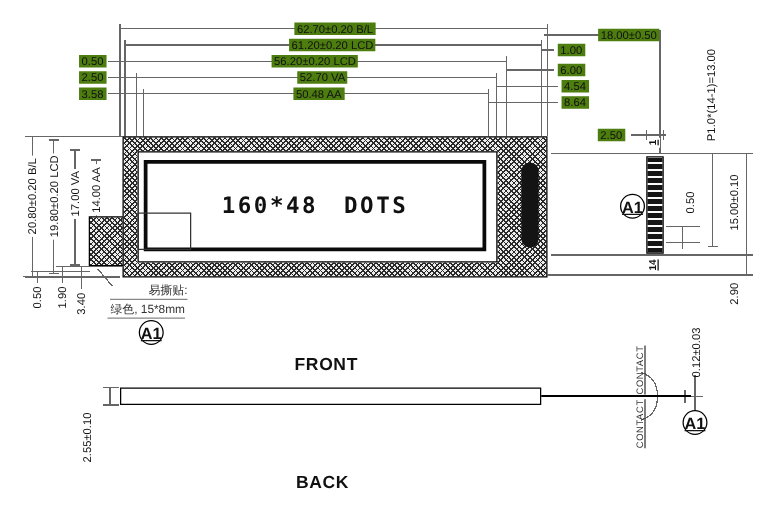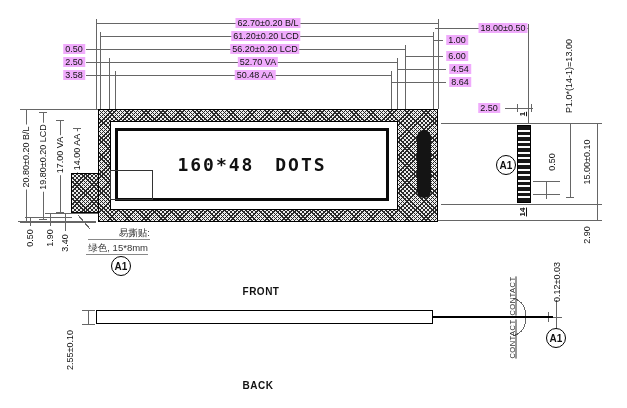--- a/index.html
+++ b/index.html
@@ -6,27 +6,27 @@
   #stage{position:relative;width:627px;height:408px;background:#ffffff;overflow:hidden;
          font-family:"Liberation Sans",sans-serif;color:#111;}
   #lines{position:absolute;left:0;top:0;width:627px;height:408px;}
   #lines line,#lines path{shape-rendering:crispEdges;}
   .hatch{background-color:#ededed;
     background-image:
       repeating-linear-gradient(45deg,#2a2a2a 0,#2a2a2a 1px,transparent 1px,transparent 3px),
       repeating-linear-gradient(135deg,#2a2a2a 0,#2a2a2a 1px,transparent 1px,transparent 3px);}
   .abs{position:absolute;}
   .hlabel{position:absolute;transform:translate(-50%,-50%);white-space:nowrap;
-          font-size:9px;line-height:10px;background:#f0abfc;padding:0 2px;color:#111;}
+          font-size:9px;line-height:10px;background:#4d7c0f;padding:0 2px;color:#111;}
   .rlabel{position:absolute;transform:translate(-50%,-50%) rotate(-90deg);white-space:nowrap;
           font-size:9px;line-height:10px;background:#fff;padding:0 2px;color:#111;}
   .refcircle{position:absolute;width:18px;height:18px;border:1.5px solid #000;border-radius:50%;
-          background:#fff;font-size:10px;font-weight:bold;display:flex;align-items:center;
-          justify-content:center;transform:translate(-50%,-50%);}
-  .viewlabel{position:absolute;transform:translate(-50%,-50%);font-size:10px;font-weight:bold;
+          background:#fff;font-size:13px;font-weight:bold;display:flex;align-items:center;
+          justify-content:center;transform:translate(-50%,-50%);text-decoration:underline;}
+  .viewlabel{position:absolute;transform:translate(-50%,-50%);font-size:14px;font-weight:bold;
           letter-spacing:.5px;white-space:nowrap;}
   .contactlabel{position:absolute;transform:translate(-50%,-50%) rotate(-90deg);font-size:7.5px;
           letter-spacing:.5px;color:#333;text-decoration:underline;white-space:nowrap;}
   .pinnum{font-size:8px;font-weight:bold;text-decoration:underline;}
   .cnnote{position:absolute;font-size:9.5px;line-height:12px;color:#333;
           border-bottom:1px solid #888;white-space:nowrap;width:62px;text-align:right;}
   .dots{position:absolute;left:115px;top:128px;width:274px;height:73px;border:3px solid #0a0a0a;
         background:#fff;box-sizing:border-box;display:flex;align-items:center;justify-content:center;
         font-family:"DejaVu Sans Mono",monospace;font-size:18px;font-weight:bold;
         letter-spacing:2px;word-spacing:8px;}
@@ -116,21 +116,21 @@
   <div class="abs hatch" style="left:71px;top:173px;width:28px;height:40px;border:1px solid #000;box-sizing:border-box;"></div>
   <div class="abs" style="left:110px;top:121px;width:288px;height:89px;background:#fff;border:1px solid #000;box-sizing:border-box;"></div>
   <div class="abs" style="left:417px;top:130px;width:14px;height:68px;background:#141414;border-radius:7px;"></div>
   <div class="dots">
     <span>160*48 DOTS</span>
   </div>
   <div class="abs" style="left:110px;top:170px;width:43px;height:30px;border:1px solid #333;box-sizing:border-box;"></div>
 
   <div class="hlabel" style="left:268px;top:23px;">62.70±0.20 B/L</div>
   <div class="hlabel" style="left:266px;top:36px;">61.20±0.20 LCD</div>
-  <div class="hlabel" style="left:252px;top:49px;margin-left:13px;">56.20±0.20 LCD</div>
+  <div class="hlabel" style="left:252px;top:49px;">56.20±0.20 LCD</div>
   <div class="hlabel" style="left:258px;top:62px;">52.70 VA</div>
   <div class="hlabel" style="left:255px;top:75px;">50.48 AA</div>
   <div class="hlabel" style="left:486px;top:28px;margin-left:17px;">18.00±0.50</div>
   <div class="hlabel" style="left:74px;top:49px;">0.50</div>
   <div class="hlabel" style="left:74px;top:62px;">2.50</div>
   <div class="hlabel" style="left:74px;top:75px;">3.58</div>
   <div class="hlabel" style="left:457px;top:40px;">1.00</div>
   <div class="hlabel" style="left:457px;top:56px;">6.00</div>
   <div class="hlabel" style="left:460px;top:69px;">4.54</div>
   <div class="hlabel" style="left:460px;top:82px;">8.64</div>

